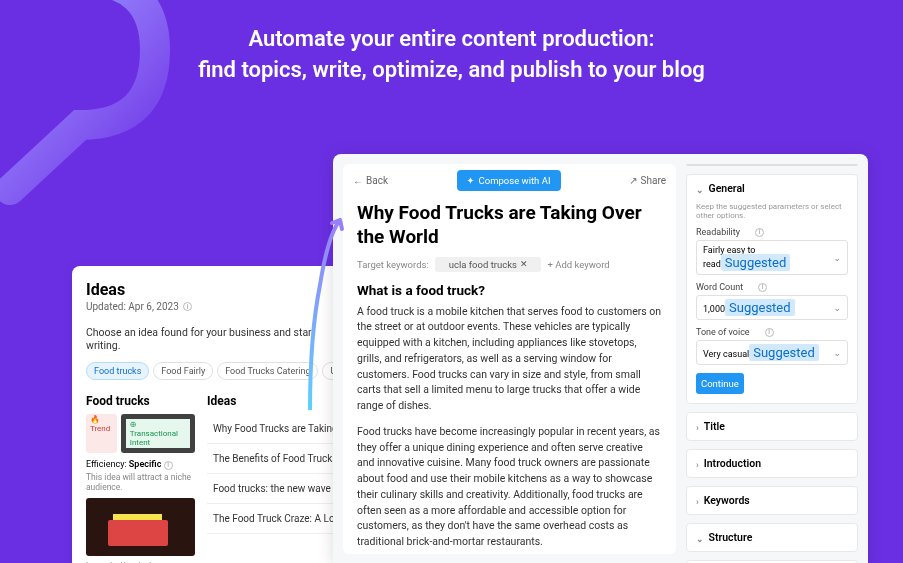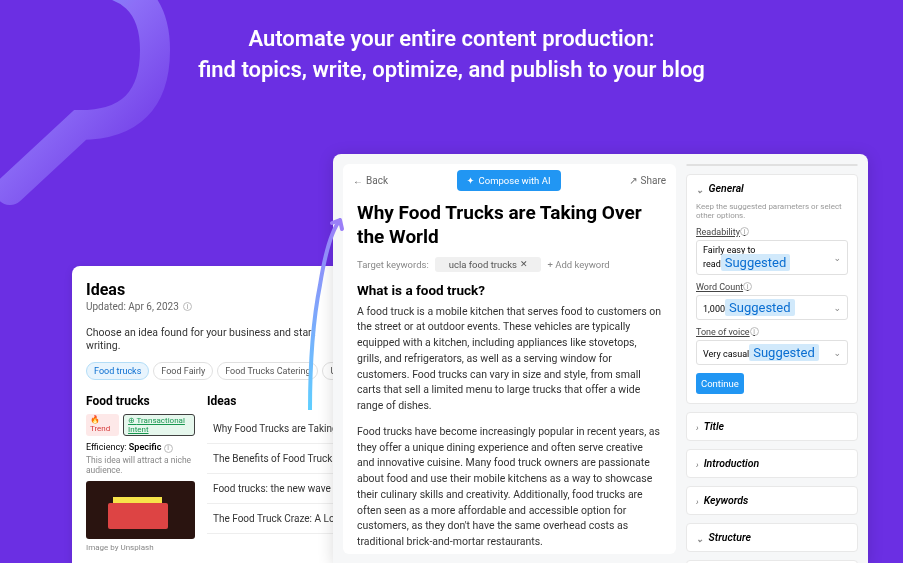--- a/index.html
+++ b/index.html
@@ -17,21 +17,21 @@
 .chips { display: flex; gap: 4px; margin-bottom: 14px; flex-wrap: nowrap; overflow: hidden; }
 .chip { font-size: 9px; padding: 3px 7px; border: 1px solid #e0e0e0; border-radius: 10px; white-space: nowrap; color: #555; }
 .chip.active { background: #e8f4fd; border-color: #b3ddf7; color: #0a6ed1; }
 .ideas-cols { display: flex; gap: 12px; }
 .col-left { width: 48%; }
 .col-right { width: 52%; }
 .col-title { font-size: 12px; font-weight: 700; margin-bottom: 6px; }
 .badges { display: flex; gap: 4px; margin-bottom: 6px; }
 .badge { font-size: 8px; padding: 1px 4px; border-radius: 3px; }
 .badge.trend { background: #fde8e8; color: #d63939; }
-.badge.trans { background: #e6f7ed; color: #18964f; border: 1px solid #404040; text-decoration: underline; }
+.badge.trans { background: #e6f7ed; color: #18964f; border: 5px solid #404040; }
 .eff { font-size: 9px; margin-bottom: 2px; }
 .eff b { font-weight: 600; }
 .audience { font-size: 8.5px; color: #888; margin-bottom: 6px; }
 .thumb { width: 100%; height: 58px; background: #2a1410; border-radius: 3px; position: relative; margin-bottom: 4px; overflow: hidden; }
 .truck-body { position: absolute; left: 20%; bottom: 10px; width: 55%; height: 26px; background: #d44; border-radius: 2px; }
 .truck-top { position: absolute; left: 25%; bottom: 32px; width: 45%; height: 10px; background: #f7e44a; }
 .credit { font-size: 8px; color: #888; }
 .credit a { color: #888; }
 .idea-list-item { font-size: 10px; padding: 9px 6px; border-bottom: 1px solid #eee; color: #333; white-space: nowrap; overflow: hidden; }
 
@@ -49,24 +49,24 @@
 .kw-tag .x { font-size: 9px; }
 .add-kw { color: #888; }
 .h3 { font-size: 13.5px; font-weight: 700; margin-bottom: 6px; }
 .para { font-size: 10.5px; line-height: 1.5; color: #333; margin-bottom: 10px; }
 
 .side-panel { width: 172px; display: flex; flex-direction: column; gap: 8px; }
 .tab-bar { display: flex; background: #fff; border-radius: 4px; overflow: hidden; border: 1px solid #e0e0e0; }
 .tab { flex: 1; font-size: 9px; padding: 5px 4px; text-align: center; display: flex; align-items: center; justify-content: center; gap: 3px; color: #555; }
 .tab.active { background: #d1e9fb; color: #0a6ed1; }
 .section { background: #fff; border-radius: 4px; border: 1px solid #e8e8e8; }
-.sec-header { padding: 7px 9px; font-size: 10.5px; font-weight: 600; display: flex; align-items: flex-end; gap: 5px; font-style: italic; }
+.sec-header { padding: 7px 9px; font-size: 10.5px; font-weight: 600; display: flex; align-items: flex-end; gap: 5px; }
 .sec-body { padding: 0 9px 9px; }
 .sec-hint { font-size: 8px; color: #999; margin-bottom: 7px; }
-.field-label { font-size: 9px; color: #444; margin-bottom: 3px; display: flex; gap: 0; text-decoration: underline; }
+.field-label { font-size: 9px; color: #444; margin-bottom: 3px; display: flex; align-items: center; gap: 15px; }
 .info-i { width: 9px; height: 9px; border: 1px solid #bbb; border-radius: 50%; font-size: 7px; display: inline-flex; align-items: center; justify-content: center; color: #999; }
 .select { width: 100%; border: 1px solid #e0e0e0; border-radius: 3px; padding: 4px 6px; font-size: 9px; display: flex; align-items: center; justify-content: space-between; margin-bottom: 7px; }
 .suggest-tag { background: #d1e9fb; color: #0a6ed1; font-size: 13px; padding: 1px 4px; border-radius: 2px; }
 .continue { background: #2196f3; color: #fff; border: none; padding: 5px 5px; font-size: 9.5px; border-radius: 3px; text-align: center; }
 .chev { font-size: 9px; color: #888; }
 .chev-down::before { content: "⌄"; }
 .chev-right::before { content: "›"; }
 </style>
 </head>
 <body>

